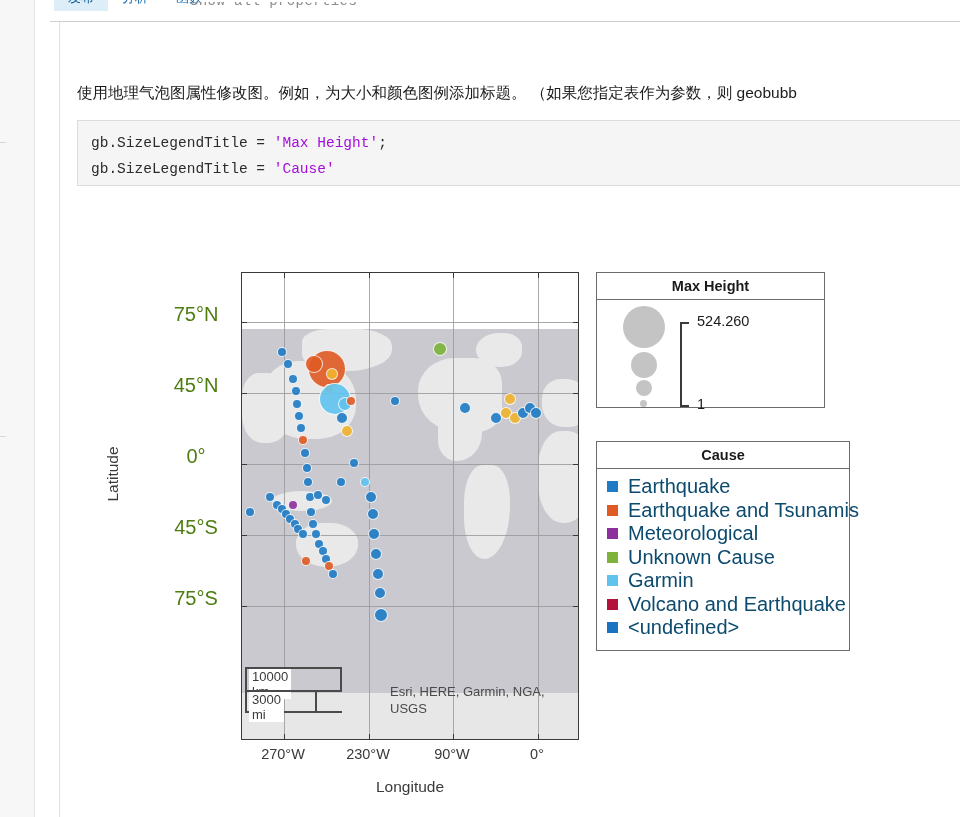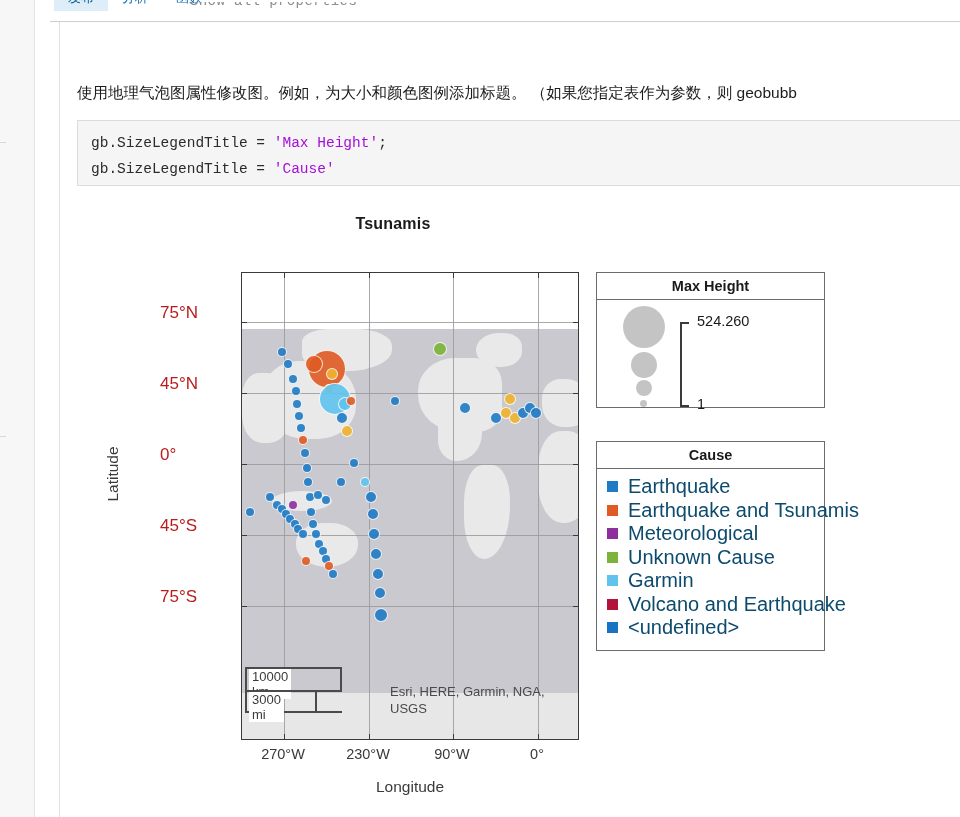--- a/index.html
+++ b/index.html
@@ -98,22 +98,22 @@
   .tickmark { position:absolute; background:#3a3a3a; }
   .tick-l { left:0; width:5px; height:1.4px; }
   .tick-r { right:0; width:5px; height:1.4px; }
   .tick-t { top:0; height:5px; width:1.4px; }
   .tick-b { bottom:0; height:5px; width:1.4px; }
 
   .bub { position:absolute; border-radius:50%; border:1.1px solid rgba(255,255,255,.9); }
 
   
   .ylab-tick {
-    position:absolute; text-align:left; width:72px;
-    font-size:17px; color:#b91c1c;
+    position:absolute; text-align:center; width:72px;
+    font-size:20px; color:#4d7c0f;
   }
   .xlab-tick {
     position:absolute; text-align:center; width:80px;
     font-size:14.5px; color:#3a3a3a;
   }
   .ylab-title {
     position:absolute; left:-17px; top:265px; width:140px; text-align:center;
     font-size:15.5px; color:#3a3a3a;
     transform:rotate(-90deg); transform-origin:center center;
   }
@@ -146,21 +146,21 @@
     padding:5px 0 5px 0; border-bottom:1.2px solid #6b6b6b;
   }
   .size-legend { left:536px; top:72px; width:229px; height:136px; }
   .size-body { position:relative; height:96px; }
   .sb-bub {
     position:absolute; border-radius:50%; background:#c4c4c4;
   }
   .bracket { position:absolute; background:#3a3a3a; }
   .sl-val { position:absolute; font-size:14.5px; color:#1a1a1a; white-space:nowrap; }
 
-  .color-legend { left:536px; top:241px; width:229px; height:210px; }
+  .color-legend { left:536px; top:241px; width:254px; height:210px; }
   .cl-body { padding:6px 0 0 10px; }
   .cl-row { display:flex; align-items:center; height:23.5px; }
   .cl-sw { width:11px; height:11px; margin-right:10px; flex:0 0 auto; }
   .cl-tx { font-size:20px; color:#0c4a6e; white-space:nowrap; }
 </style>
 </head>
 <body>
 
 <div id="root">
 
@@ -182,21 +182,20 @@
 
   <div class="doc">
 
     <div class="para">使用地理气泡图属性修改图。例如，为大小和颜色图例添加标题。 （如果您指定表作为参数，则 geobubb</div>
 
     <div class="codeblock"><span>gb.SizeLegendTitle = </span><span class="str">'Max Height'</span><span>;</span>
 <span>gb.SizeLegendTitle = </span><span class="str">'Cause'</span><span></span></div>
 
     <div class="figure">
 
-      <div class="fig-title">Tsunamis</div>
 
       <div class="ylab-tick" style="left:100px; top:103px;">75°N</div>
       <div class="ylab-tick" style="left:100px; top:174px;">45°N</div>
       <div class="ylab-tick" style="left:100px; top:245px;">0°</div>
       <div class="ylab-tick" style="left:100px; top:316px;">45°S</div>
       <div class="ylab-tick" style="left:100px; top:387px;">75°S</div>
 
       <div class="ylab-title">Latitude</div>
 
       <div class="map-box">

